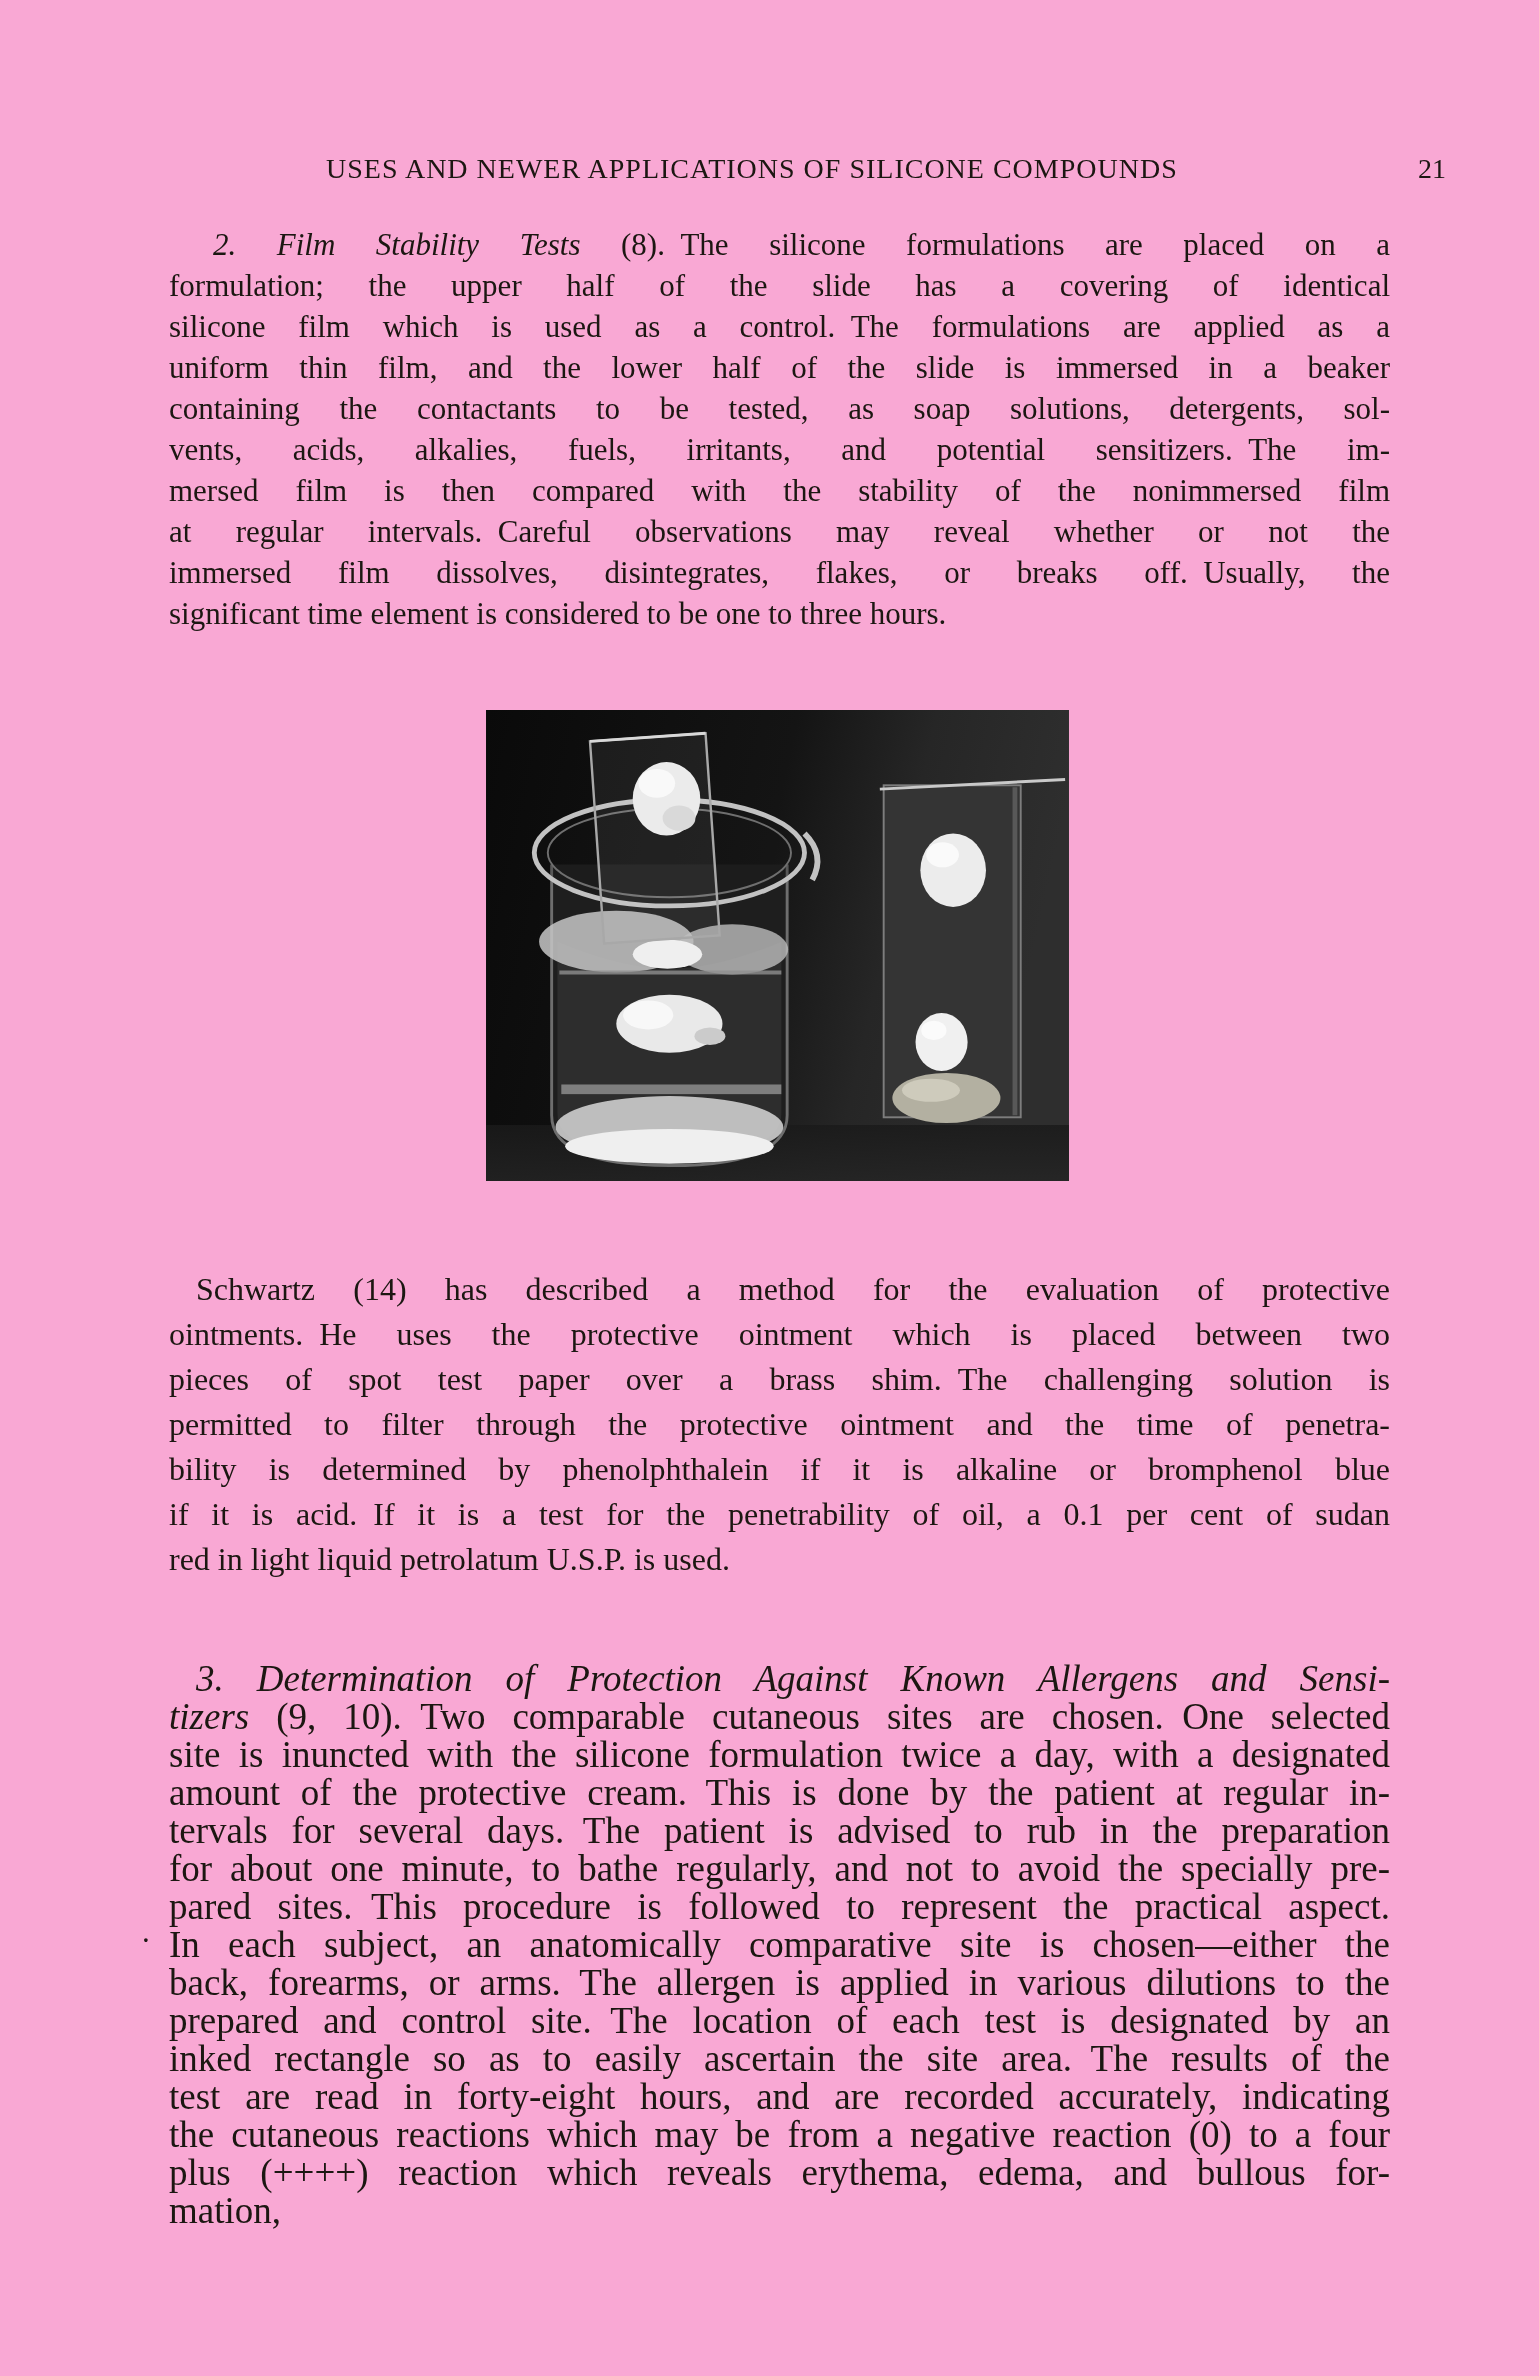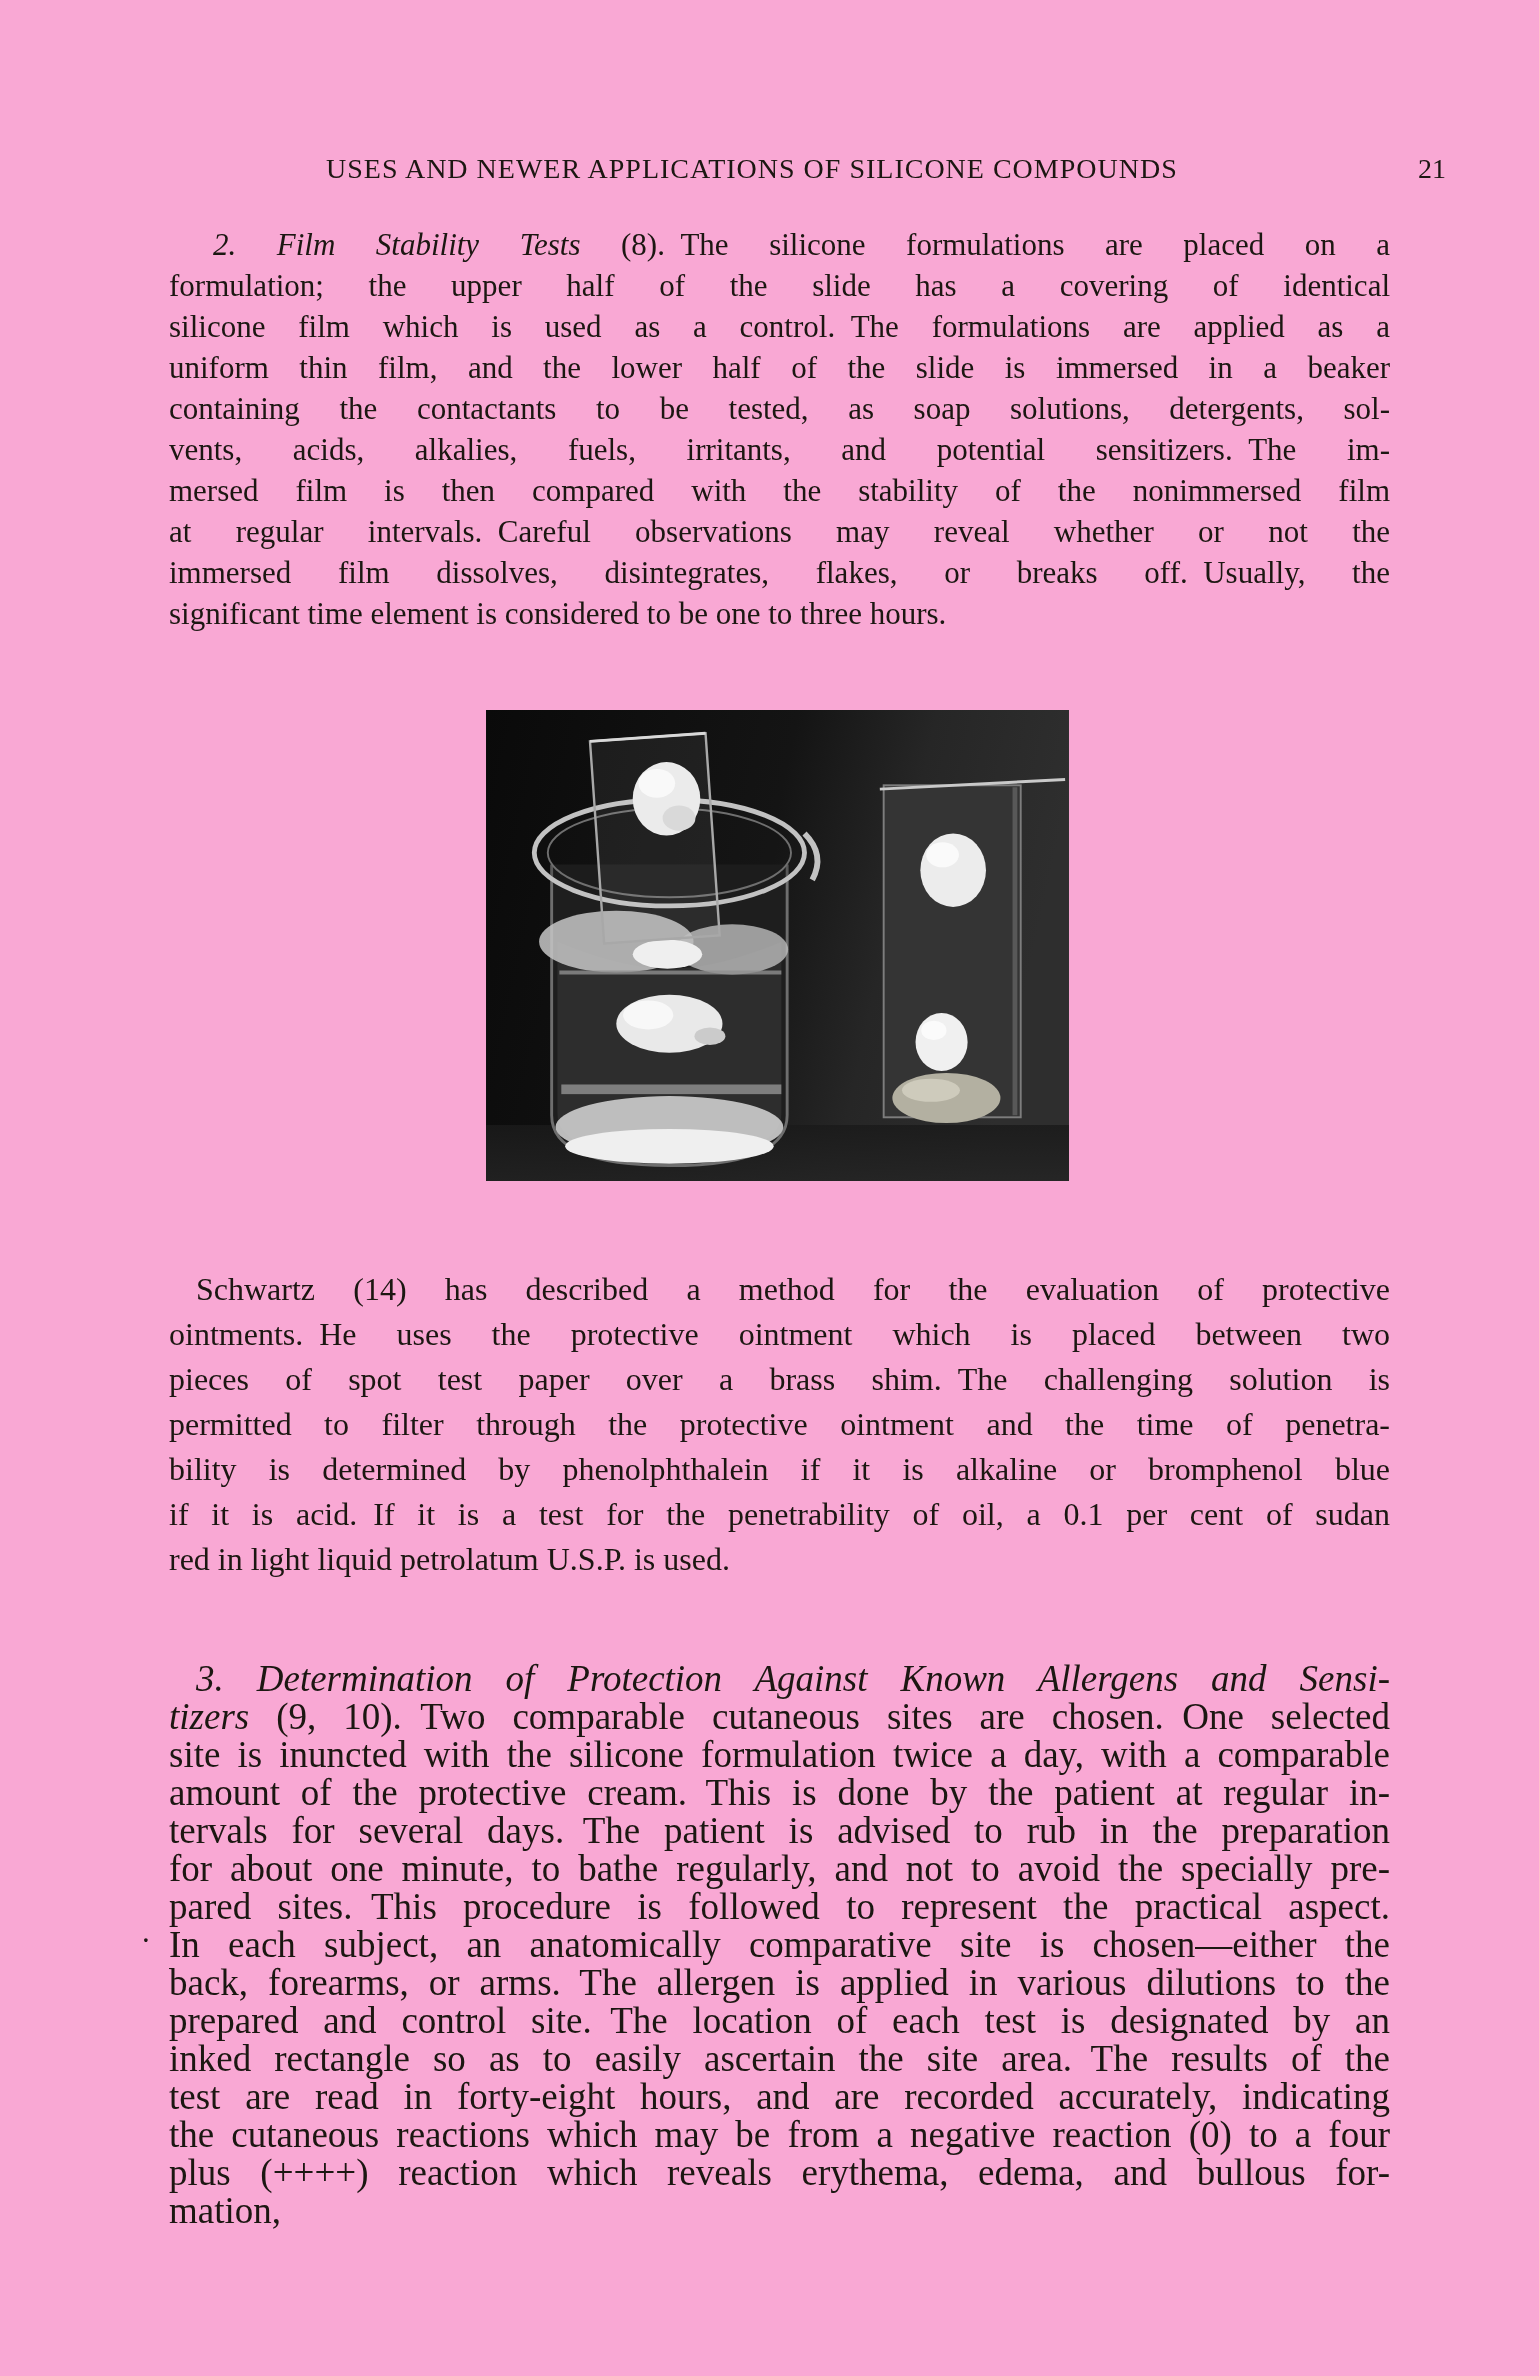--- a/index.html
+++ b/index.html
@@ -76,21 +76,21 @@
         <div class="line"><span class="roman">ointments. He uses the protective ointment which is placed between two</span></div>
         <div class="line"><span class="roman">pieces of spot test paper over a brass shim. The challenging solution is</span></div>
         <div class="line"><span class="roman">permitted to filter through the protective ointment and the time of penetra-</span></div>
         <div class="line"><span class="roman">bility is determined by phenolphthalein if it is alkaline or bromphenol blue</span></div>
         <div class="line"><span class="roman">if it is acid. If it is a test for the penetrability of oil, a 0.1 per cent of sudan</span></div>
         <div class="line lastline"><span class="roman">red in light liquid petrolatum U.S.P. is used.</span></div>
       </div>
       <div class="paragraph p2">
         <div class="line indent"><span class="italic">3. Determination of Protection Against Known Allergens and Sensi-</span></div>
         <div class="line"><span class="italic">tizers</span><span class="roman"> (9, 10). Two comparable cutaneous sites are chosen. One selected</span></div>
-        <div class="line"><span class="roman">site is inuncted with the silicone formulation twice a day, with a comparable</span></div>
+        <div class="line"><span class="roman">site is inuncted with the silicone formulation twice a day, with a designated</span></div>
         <div class="line"><span class="roman">amount of the protective cream. This is done by the patient at regular in-</span></div>
         <div class="line"><span class="roman">tervals for several days. The patient is advised to rub in the preparation</span></div>
         <div class="line"><span class="roman">for about one minute, to bathe regularly, and not to avoid the specially pre-</span></div>
         <div class="line"><span class="roman">pared sites. This procedure is followed to represent the practical aspect.</span></div>
         <div class="line"><span class="roman">In each subject, an anatomically comparative site is chosen—either the</span></div>
         <div class="line"><span class="roman">back, forearms, or arms. The allergen is applied in various dilutions to the</span></div>
         <div class="line"><span class="roman">prepared and control site. The location of each test is designated by an</span></div>
         <div class="line"><span class="roman">inked rectangle so as to easily ascertain the site area. The results of the</span></div>
         <div class="line"><span class="roman">test are read in forty-eight hours, and are recorded accurately, indicating</span></div>
         <div class="line"><span class="roman">the cutaneous reactions which may be from a negative reaction (0) to a four</span></div>

